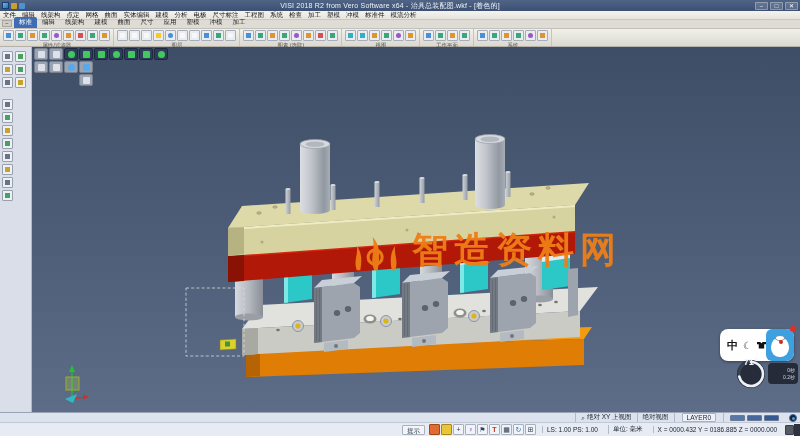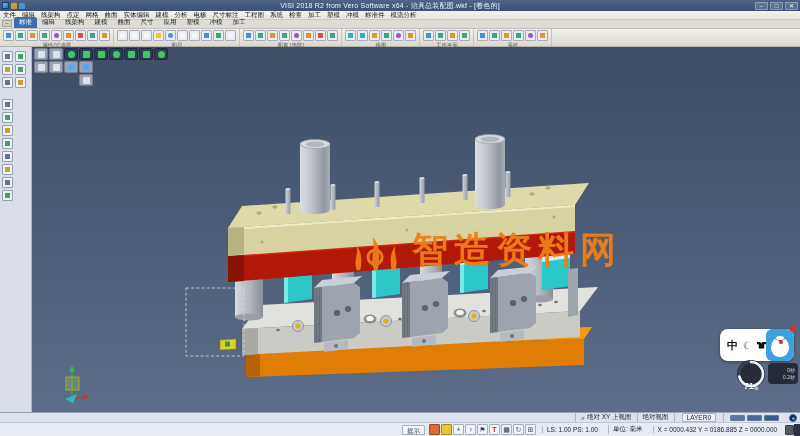--- a/index.html
+++ b/index.html
@@ -76,21 +76,21 @@
   .ime-zh { font-size:11px; font-weight:bold; color:#111; margin-left:7px; }
   .ime-moon { font-size:10px; color:#111; margin-left:5px; }
   .ime-shirt { width:9px; height:7px; margin-left:5px; background:#111;
     clip-path:polygon(0 0,30% 0,50% 25%,70% 0,100% 0,100% 40%,80% 40%,80% 100%,20% 100%,20% 40%,0 40%); }
   .ime-dora { position:absolute; right:0; top:0; width:28px; height:32px; background:#3da0e0; border-radius:6px 8px 8px 6px; overflow:hidden; }
   .dora-face { position:absolute; left:5px; top:8px; width:18px; height:20px; background:#fff; border-radius:50% 50% 45% 45%; }
   .dora-eyes { position:absolute; left:9px; top:6px; width:10px; height:6px; background:#fff; border-radius:50%; border:1px solid #888; }
   .dora-nose { position:absolute; left:13px; top:11px; width:4px; height:4px; background:#d42a20; border-radius:50%; }
   .ime-reddot { position:absolute; right:-2px; top:-3px; width:6px; height:6px; background:#e03028; border-radius:50%; }
   .ime-gauge { position:absolute; left:14px; top:34px; width:34px; height:34px; }
-  .gauge-text { position:absolute; top:0; left:0; width:34px; height:34px; display:flex; align-items:flex-end; justify-content:center;
+  .gauge-text { position:absolute; top:0; left:0; width:34px; height:34px; display:flex; align-items:flex-start; justify-content:center;
     color:#f2f6fa; font-size:9px; font-weight:bold; }
   .gauge-text em { font-style:normal; font-size:4.5px; margin-left:0.5px; }
   .ime-stats { position:absolute; left:48px; top:40px; width:30px; height:21px; background:#252b38; border-radius:4px;
     display:flex; flex-direction:column; justify-content:center; align-items:flex-end; padding-right:3px; gap:1px; }
   .ime-stats span { font-size:5px; color:#cdd4de; line-height:6px; white-space:nowrap; }
 
   
   .status1 { position:absolute; top:412px; left:0; width:800px; height:10px; background:#dce2ee; border-top:1px solid #99a3b7;
     display:flex; align-items:center; justify-content:flex-end; font-size:6.5px; color:#1a2230; }
   .s1item { padding:0 5px; border-left:1px solid #b2bac8; white-space:nowrap; display:flex; align-items:center; height:100%; }

